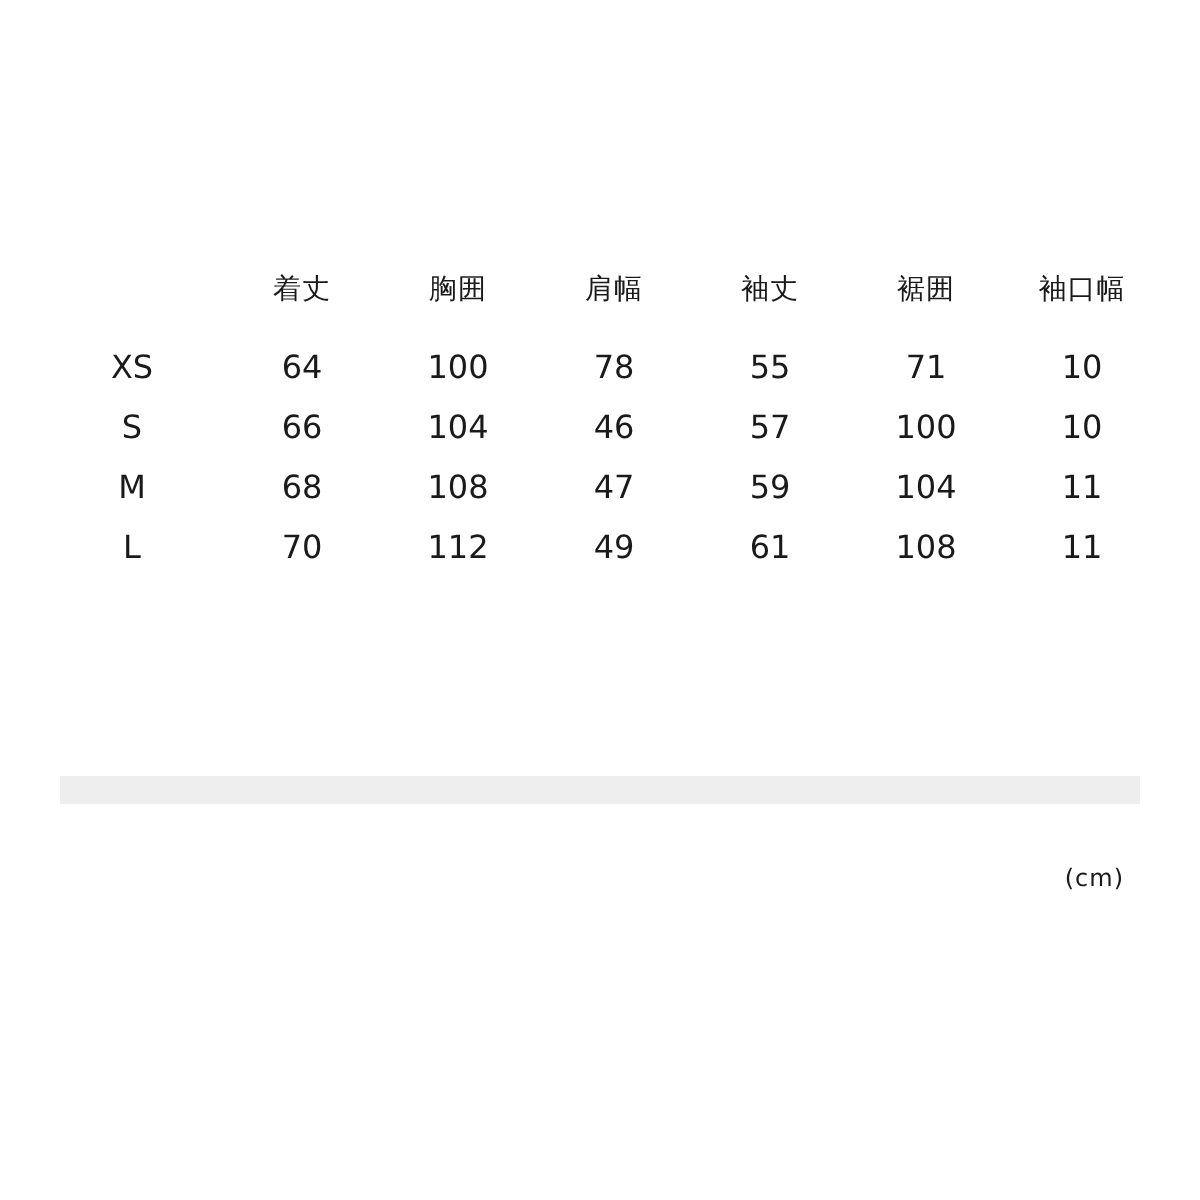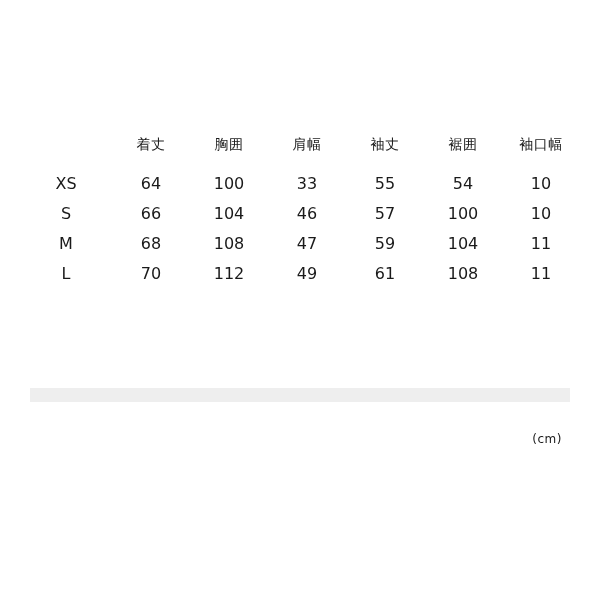--- a/index.html
+++ b/index.html
@@ -94,23 +94,23 @@
           <th class="col-measure">袖丈</th>
           <th class="col-measure">裾囲</th>
           <th class="col-measure">袖口幅</th>
         </tr>
       </thead>
       <tbody>
         <tr>
           <td class="col-size">XS</td>
           <td>64</td>
           <td>100</td>
-          <td>33</td>
+          <td>78</td>
           <td>55</td>
-          <td>54</td>
+          <td>71</td>
           <td>10</td>
         </tr>
         <tr>
           <td class="col-size">S</td>
           <td>66</td>
           <td>104</td>
           <td>46</td>
           <td>57</td>
           <td>100</td>
           <td>10</td>

